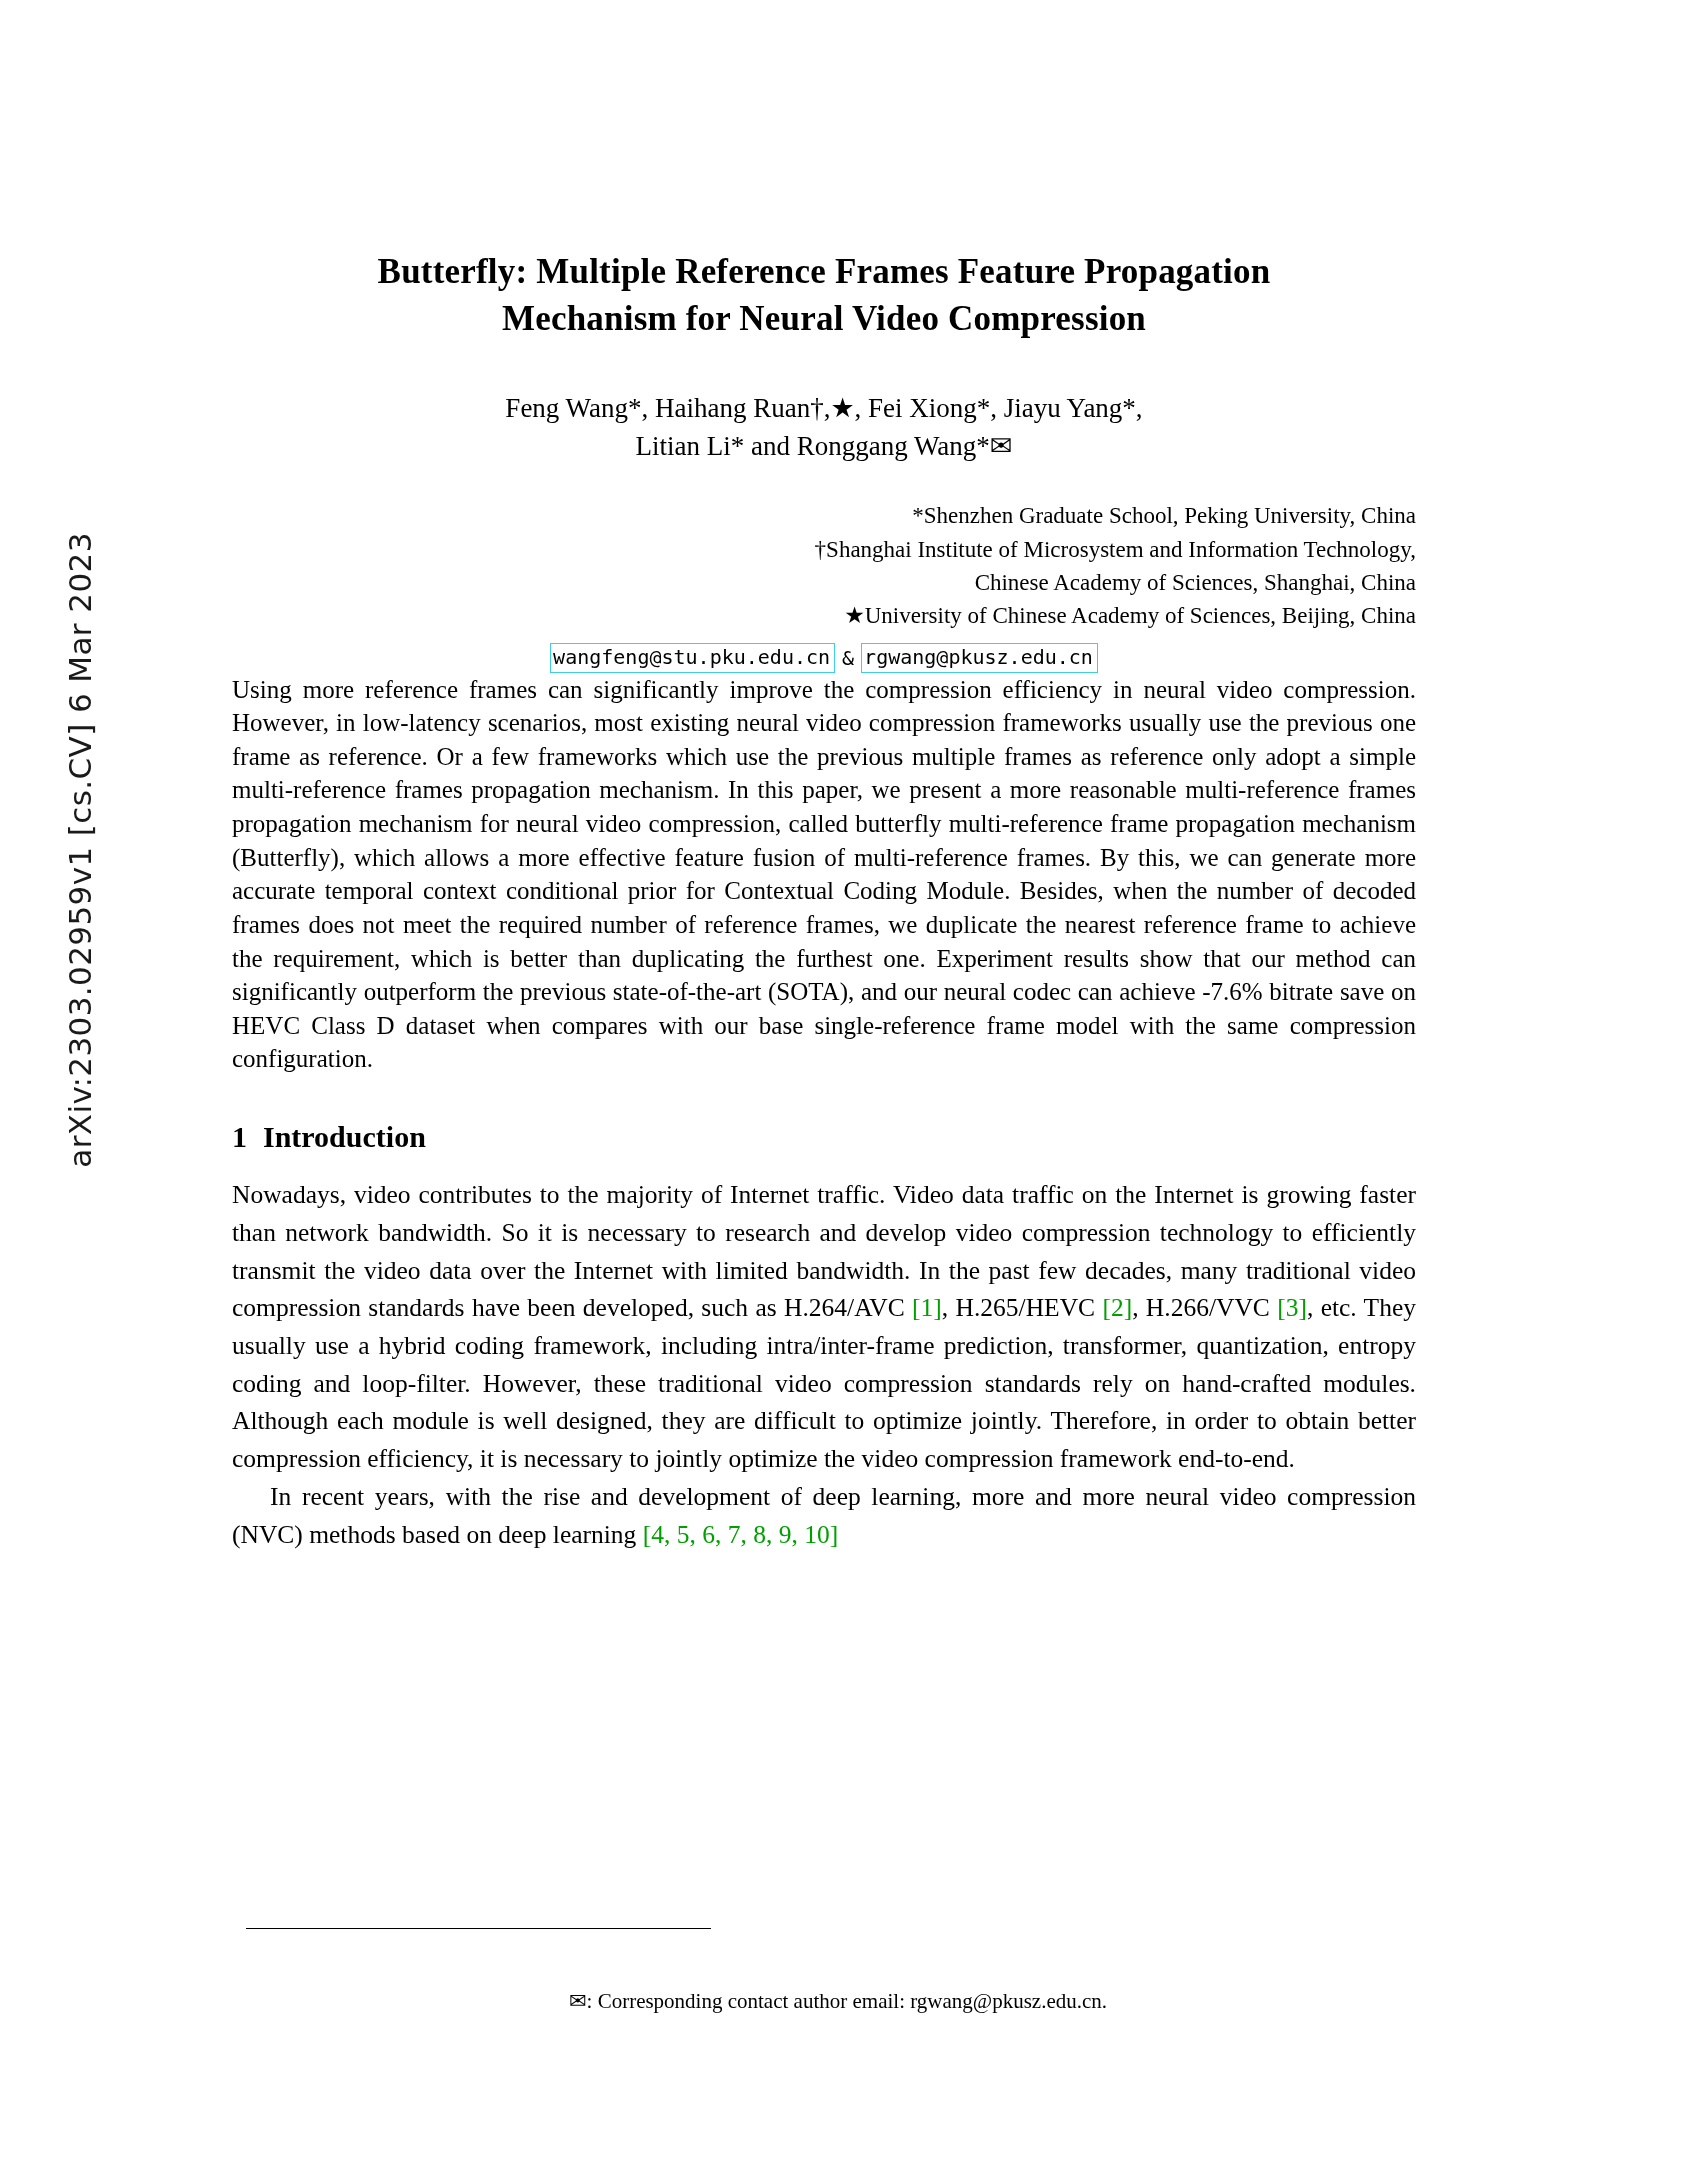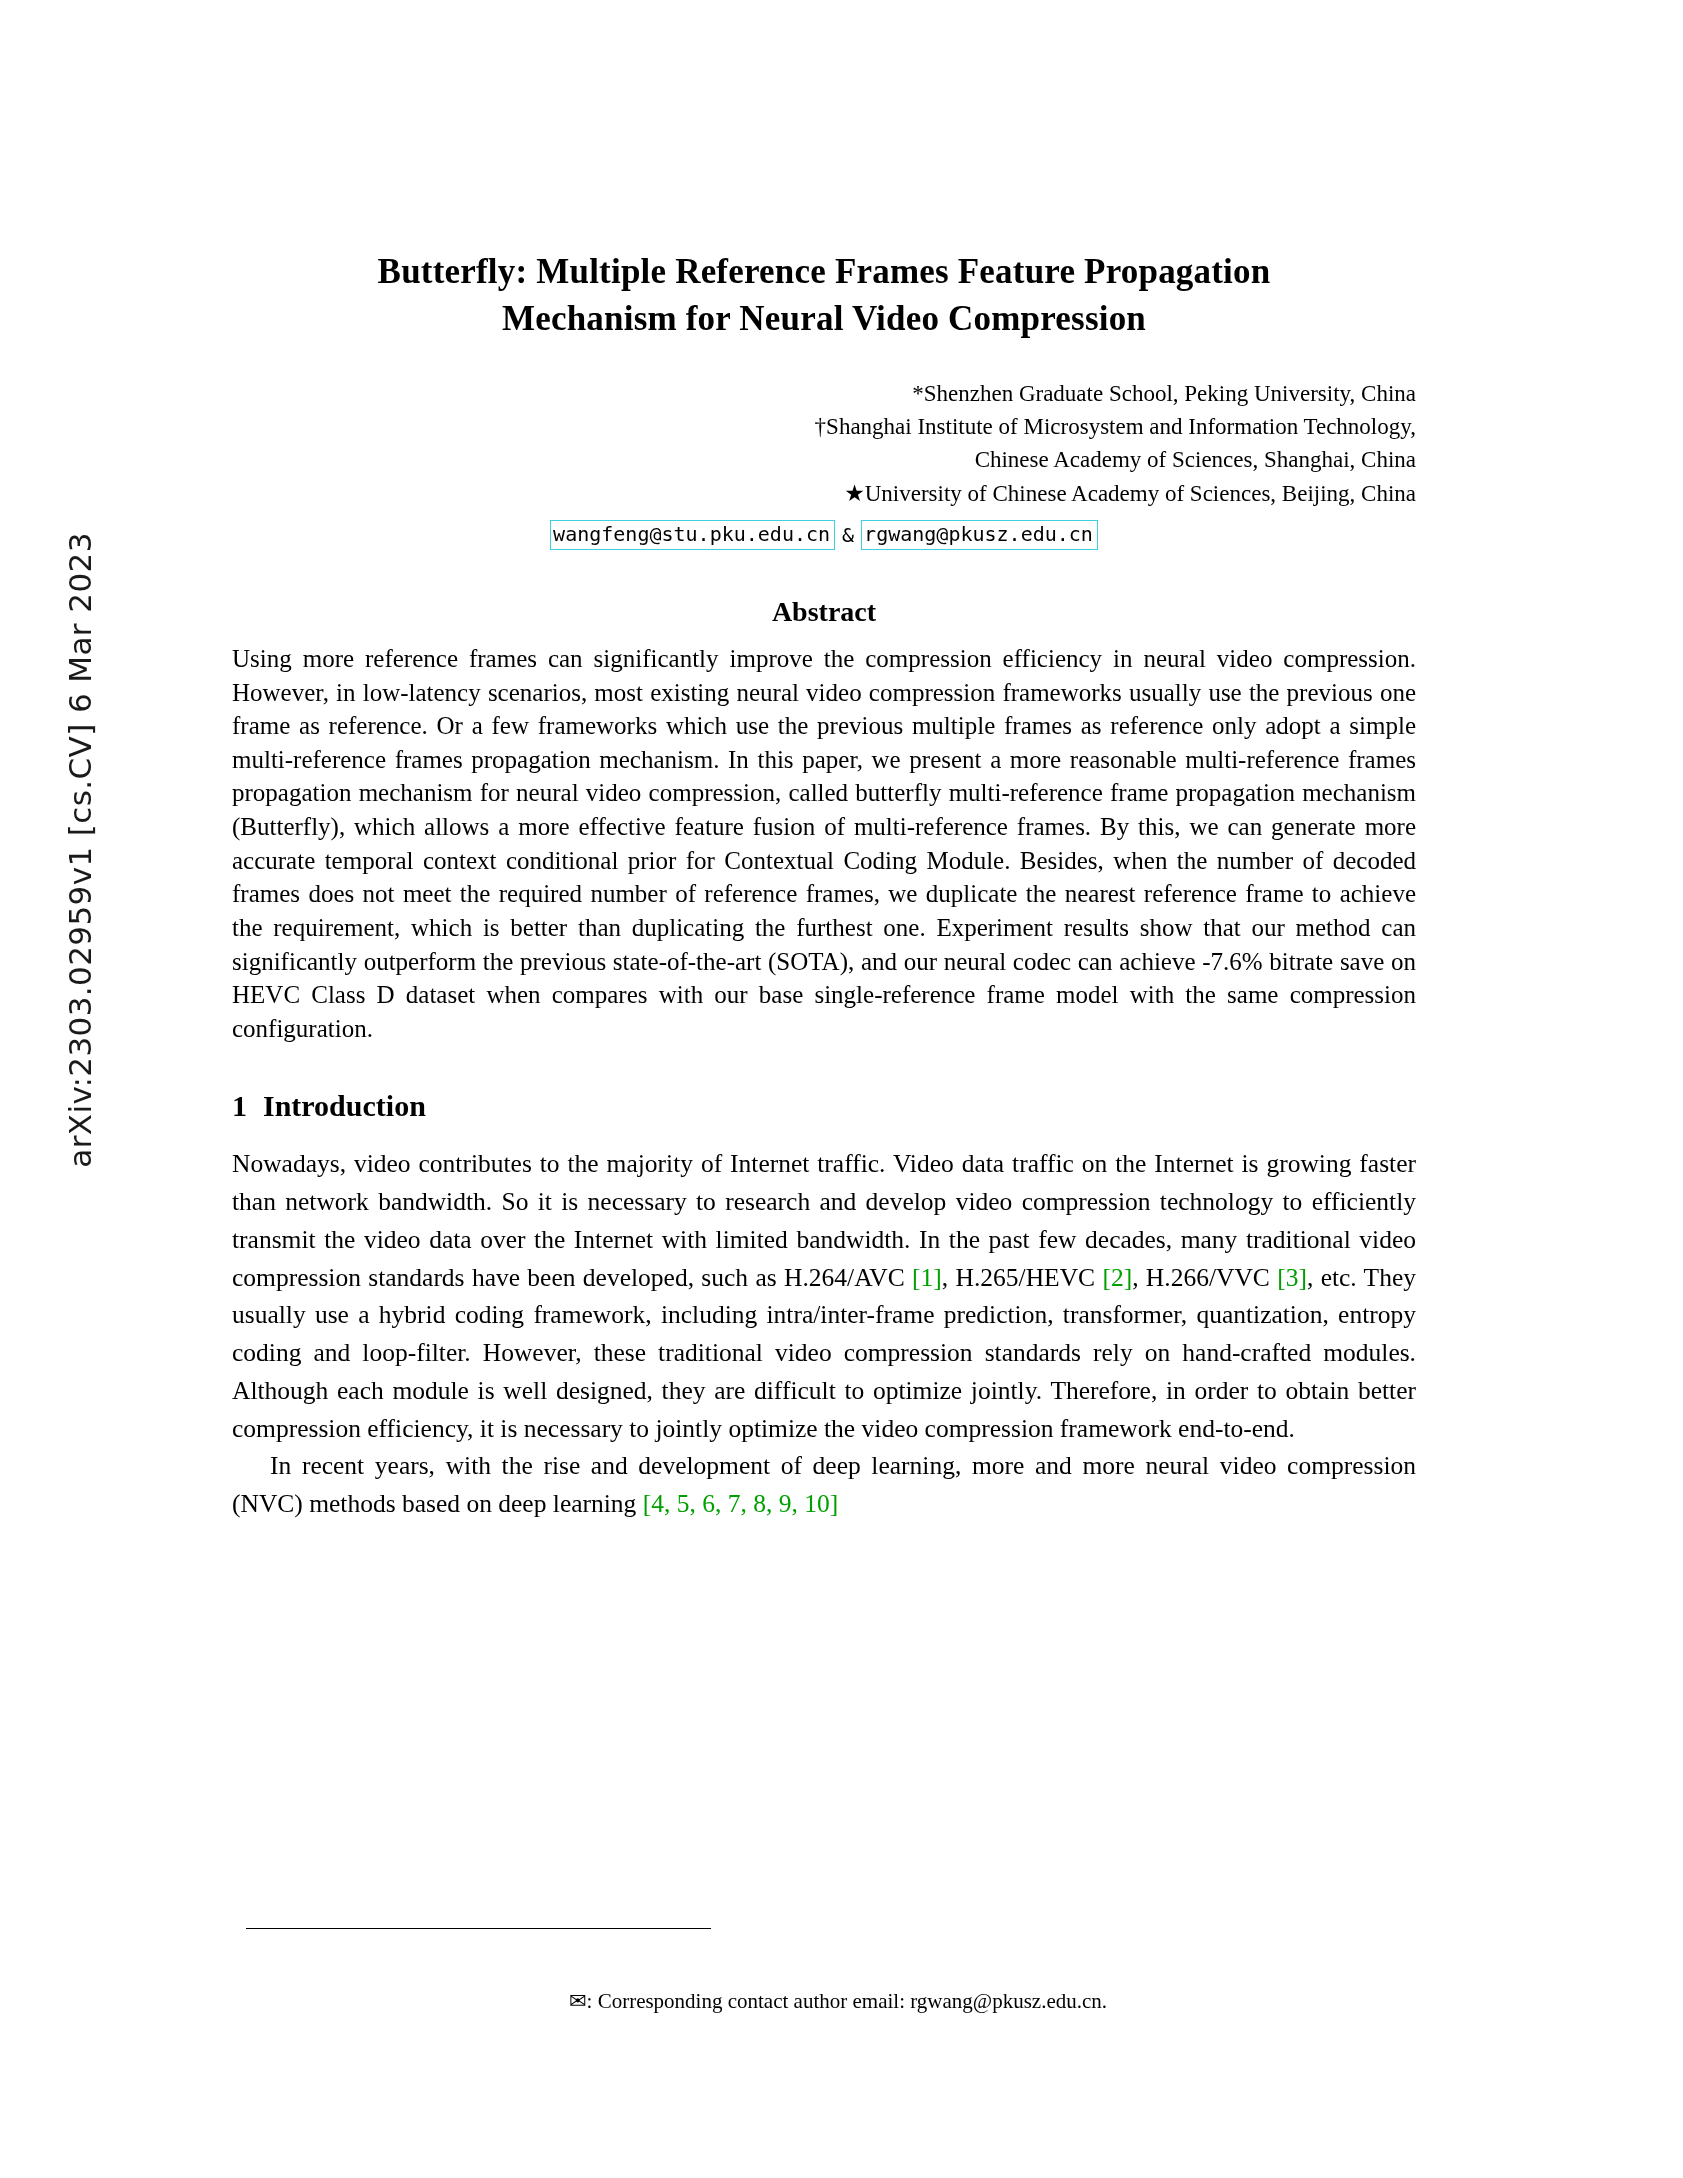--- a/index.html
+++ b/index.html
@@ -149,35 +149,38 @@
 
 <div class="arxiv-stamp">arXiv:2303.02959v1  [cs.CV]  6 Mar 2023</div>
 
 <div class="page">
 
   <h1 class="title">
     <span class="line">Butterfly: Multiple Reference Frames Feature Propagation</span>
     <span class="line">Mechanism for Neural Video Compression</span>
   </h1>
 
+  <div class="authors">
+    <span class="line">Feng Wang*, Haihang Ruan†,★, Fei Xiong*, Jiayu Yang*,</span>
+    <span class="line">Litian Li* and Ronggang Wang*✉</span>
+  </div>
 
   <div class="affil">
     <span class="line">*Shenzhen Graduate School, Peking University, China</span>
     <span class="line">†Shanghai Institute of Microsystem and Information Technology,</span>
     <span class="line">Chinese Academy of Sciences, Shanghai, China</span>
     <span class="line">★University of Chinese Academy of Sciences, Beijing, China</span>
   </div>
 
   <div class="emails">
     <span class="mail-box">wangfeng@stu.pku.edu.cn</span>
     <span class="amp">&amp;</span>
     <span class="mail-box">rgwang@pkusz.edu.cn</span>
   </div>
 
-  <div class="section-head">Abstract</div>
   <div class="abstract-body">Using more reference frames can significantly improve the compression efficiency in neural video compression. However, in low-latency scenarios, most existing neural video compression frameworks usually use the previous one frame as reference. Or a few frameworks which use the previous multiple frames as reference only adopt a simple multi-reference frames propagation mechanism. In this paper, we present a more reasonable multi-reference frames propagation mechanism for neural video compression, called butterfly multi-reference frame propagation mechanism (Butterfly), which allows a more effective feature fusion of multi-reference frames. By this, we can generate more accurate temporal context conditional prior for Contextual Coding Module. Besides, when the number of decoded frames does not meet the required number of reference frames, we duplicate the nearest reference frame to achieve the requirement, which is better than duplicating the furthest one. Experiment results show that our method can significantly outperform the previous state-of-the-art (SOTA), and our neural codec can achieve -7.6% bitrate save on HEVC Class D dataset when compares with our base single-reference frame model with the same compression configuration.</div>
 
   <div class="intro-head">
     <span class="num">1</span><span>Introduction</span>
   </div>
 
   <p class="body-par"><span>Nowadays, video contributes to the majority of Internet traffic. Video data traffic on the Internet is growing faster than network bandwidth. So it is necessary to research and develop video compression technology to efficiently transmit the video data over the Internet with limited bandwidth. In the past few decades, many traditional video compression standards have been developed, such as H.264/AVC </span><span class="cite">[1]</span><span>, H.265/HEVC </span><span class="cite">[2]</span><span>, H.266/VVC </span><span class="cite">[3]</span><span>, etc. They usually use a hybrid coding framework, including intra/inter-frame prediction, transformer, quantization, entropy coding and loop-filter. However, these traditional video compression standards rely on hand-crafted modules. Although each module is well designed, they are difficult to optimize jointly. Therefore, in order to obtain better compression efficiency, it is necessary to jointly optimize the video compression framework end-to-end.</span></p>
 
   <p class="body-par"><span>In recent years, with the rise and development of deep learning, more and more neural video compression (NVC) methods based on deep learning </span><span class="cite">[4, 5, 6, 7, 8, 9, 10]</span></p>
 

